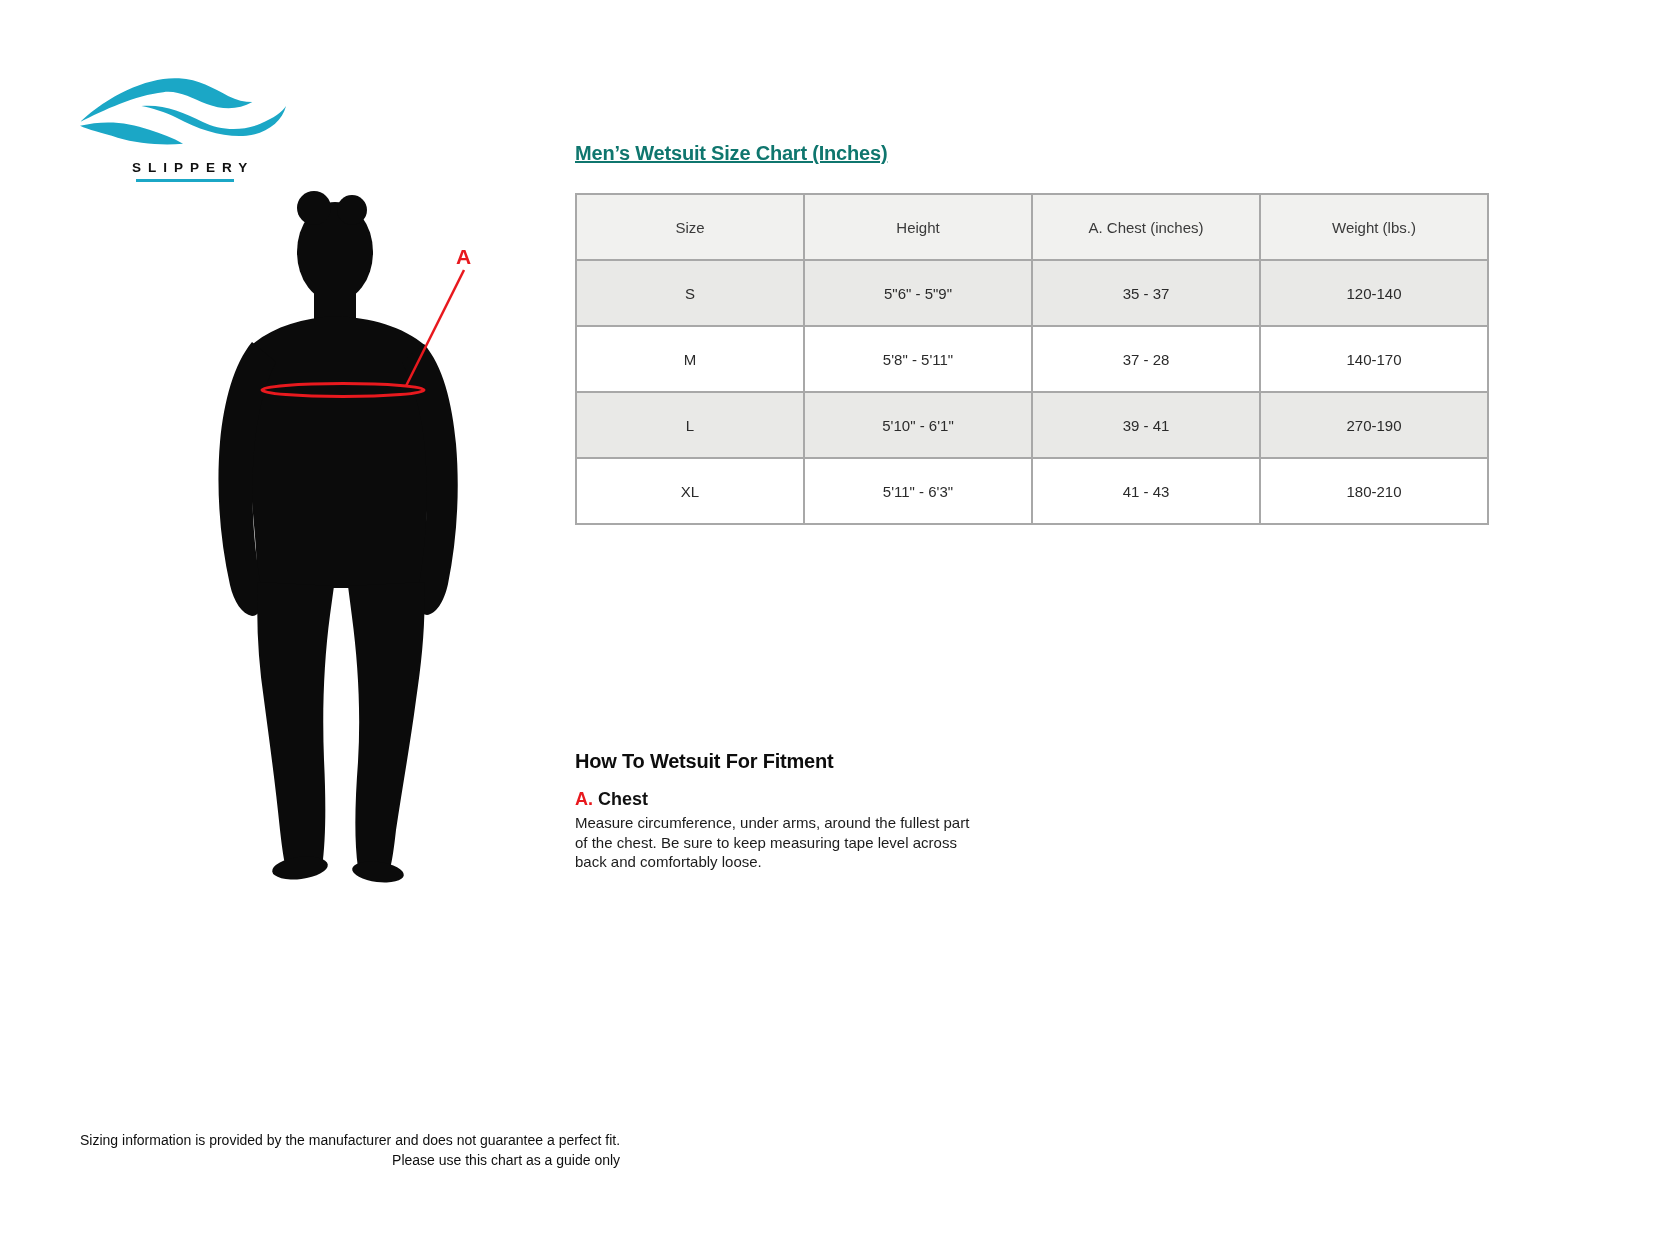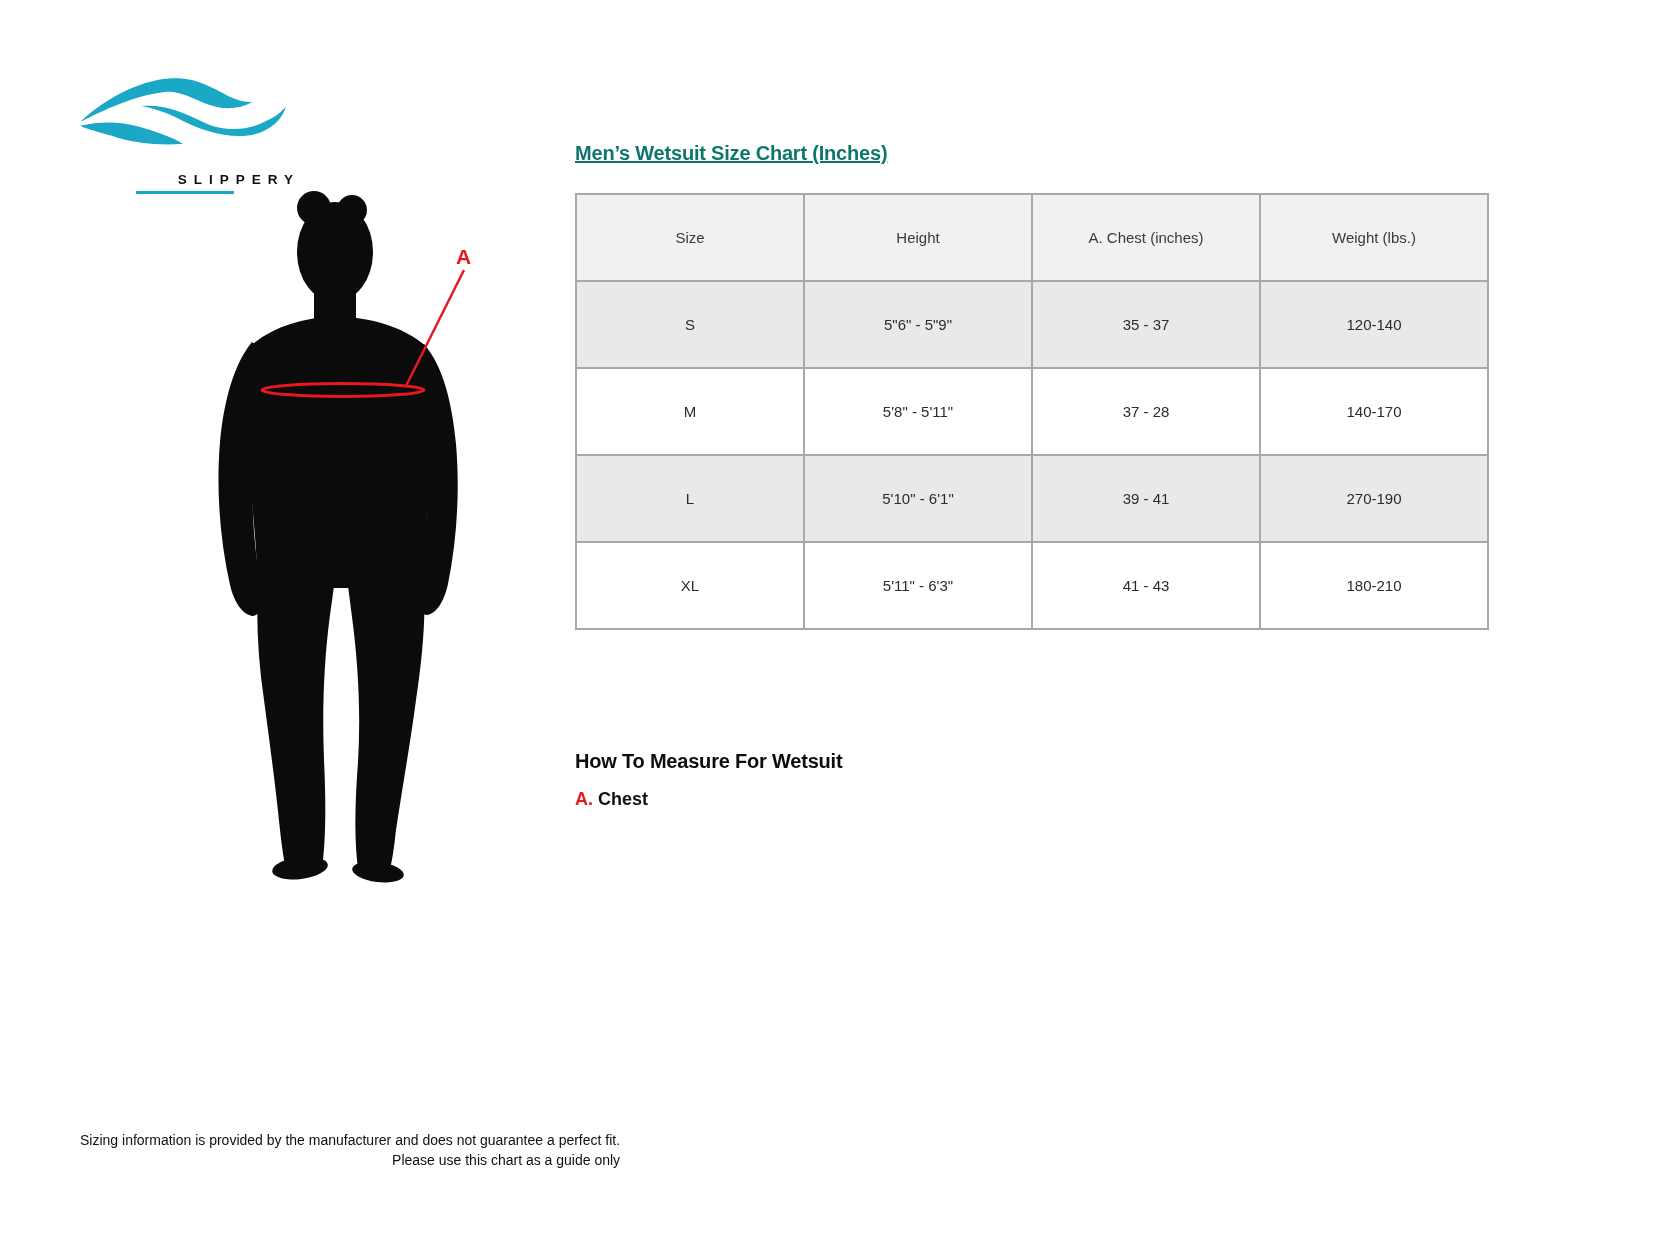--- a/index.html
+++ b/index.html
@@ -16,21 +16,21 @@
   body{
     width:1667px;height:1250px;position:relative;background:#ffffff;
     font-family:"Liberation Sans", sans-serif;color:var(--text-dark);
     overflow:hidden;
   }
   
   .logo{position:absolute;left:80px;top:70px;width:220px;}
   .logo svg{display:block;}
   .brand-text{
     font-weight:bold;font-size:13.5px;letter-spacing:7px;color:#101010;
-    margin:22px 0 0 52px;white-space:nowrap;text-align:right;
+    margin:10px 0 0 52px;white-space:nowrap;
   }
   .brand-underline{height:2.5px;background:var(--brand-teal);width:98px;margin:4px 0 0 56px;}
   .teal{fill:var(--brand-teal);}
   
   .figure-area{position:absolute;left:200px;top:190px;width:280px;height:700px;}
   .sil{fill:var(--silhouette);}
   .red-stroke{stroke:var(--accent-red);fill:none;}
   .red-fill{fill:var(--accent-red);}
   .figure-label{
     font-family:"Liberation Sans", sans-serif;font-weight:bold;font-size:21px;
@@ -40,21 +40,21 @@
     position:absolute;left:575px;top:142px;
     font-size:20px;font-weight:bold;color:#0f766e;letter-spacing:-0.2px;text-decoration:underline;
   }
   
   .size-table{
     position:absolute;left:575px;top:193px;width:914px;
     border-collapse:collapse;table-layout:fixed;
   }
   .size-table th,.size-table td{
     border:2px solid var(--table-border);
-    height:87px;text-align:center;vertical-align:middle;
+    height:66px;text-align:center;vertical-align:middle;
     font-size:15px;font-weight:normal;color:#2b2b2b;padding:0;
   }
   .size-table thead th{background:var(--header-shade);color:#3a3a3a;}
   .size-table tr.shade td{background:var(--row-shade);}
   
   .measure-section{position:absolute;left:575px;top:750px;width:410px;}
   .measure-heading{font-size:20px;font-weight:bold;color:#0d0d0d;margin:0 0 16px 0;letter-spacing:-0.2px;}
   .measure-item-title{font-size:18px;font-weight:bold;color:#111;}
   .measure-key{color:var(--accent-red);font-weight:bold;}
   .measure-desc{font-size:15px;line-height:1.3;color:#1c1c1c;margin-top:3px;width:400px;}
@@ -132,23 +132,24 @@
     <tr>
       <td>XL</td>
       <td>5'11" - 6'3"</td>
       <td>41 - 43</td>
       <td>180-210</td>
     </tr>
   </tbody>
 </table>
 
 <div class="measure-section">
-  <h2 class="measure-heading">How To Measure For Wetsuit</h2>
+  <h2 class="measure-heading">How To Wetsuit For Fitment</h2>
   <div class="measure-item-title">
     <span class="measure-key">A.</span>
     <span>Chest</span>
   </div>
+  <div class="measure-desc">Measure circumference, under arms, around the fullest part of the chest. Be sure to keep measuring tape level across back and comfortably loose.</div>
 </div>
 
 <div class="disclaimer">
   <div>Sizing information is provided by the manufacturer and does not guarantee a perfect fit.</div>
   <div>Please use this chart as a guide only</div>
 </div>
 
 </body></html>

